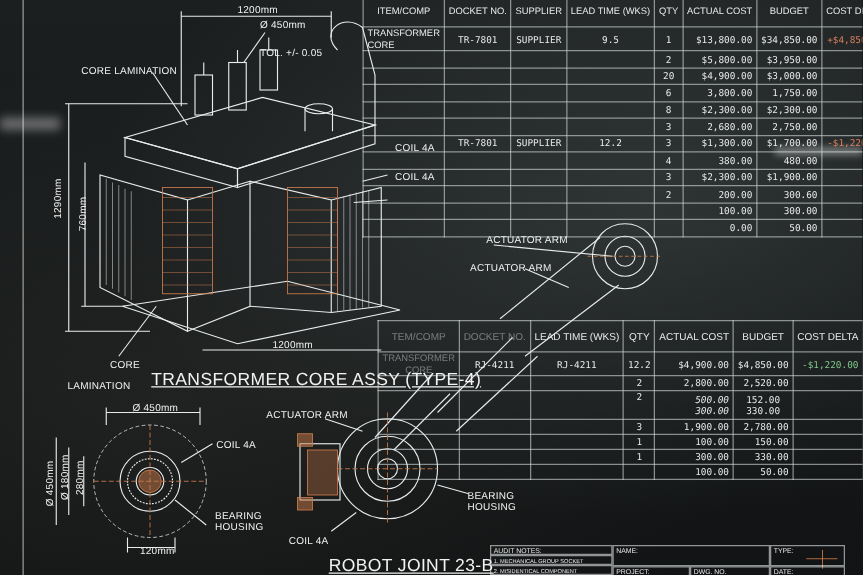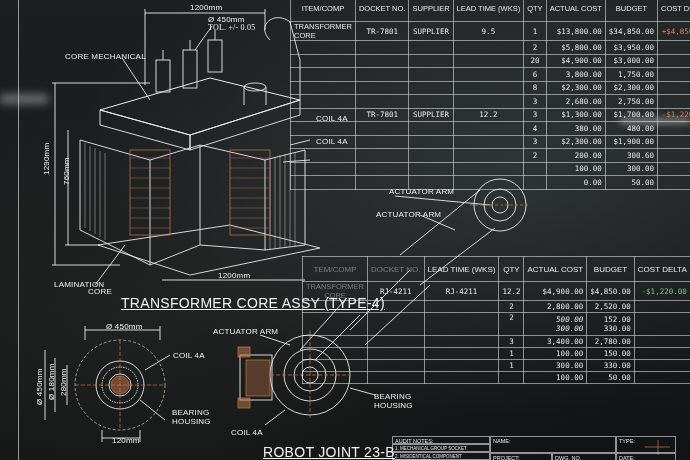--- a/index.html
+++ b/index.html
@@ -167,29 +167,29 @@
     <line x1="270" y1="375" x2="350" y2="375" stroke-dasharray="4,2"></line>
     <line x1="310" y1="330" x2="310" y2="420" stroke-dasharray="4,2"></line>
     <line x1="470" y1="205" x2="530" y2="205" stroke-dasharray="3,2"></line>
     <line x1="645" y1="447" x2="670" y2="447"></line>
     <line x1="658" y1="440" x2="658" y2="455"></line>
   </g>
 </svg>
 
 <div class="lbl" style="left:190px;top:3px;">1200mm</div>
 <div class="lbl" style="left:208px;top:15px;">Ø 450mm</div>
-<div class="lbl" style="left:208px;top:23px;font-family:Liberation Serif, serif;">TOL. +/- 0.05</div>
-<div class="lbl" style="left:65px;top:52px;">CORE MECHANICAL</div>
+<div class="lbl" style="left:208px;top:38px;">TOL. +/- 0.05</div>
+<div class="lbl" style="left:65px;top:52px;">CORE LAMINATION</div>
 <div class="lbl" style="left:316px;top:114px;">COIL 4A</div>
 <div class="lbl" style="left:316px;top:137px;">COIL 4A</div>
 <div class="lbl" style="left:42px;top:175px;transform:rotate(-90deg);transform-origin:left top;">1290mm</div>
 <div class="lbl" style="left:62px;top:185px;transform:rotate(-90deg);transform-origin:left top;">760mm</div>
 <div class="lbl" style="left:218px;top:271px;">1200mm</div>
 <div class="lbl" style="left:88px;top:287px;">CORE</div>
-<div class="lbl" style="left:54px;top:280px;">LAMINATION</div>
+<div class="lbl" style="left:54px;top:304px;">LAMINATION</div>
 <div class="title" style="left:121px;top:295px;">TRANSFORMER CORE ASSY (TYPE-4)</div>
 
 <div class="lbl" style="left:106px;top:322px;">Ø 450mm</div>
 <div class="lbl" style="left:173px;top:351px;">COIL 4A</div>
 <div class="lbl" style="left:35px;top:405px;transform:rotate(-90deg);transform-origin:left top;">Ø 450mm</div>
 <div class="lbl" style="left:47px;top:400px;transform:rotate(-90deg);transform-origin:left top;">Ø 180mm</div>
 <div class="lbl" style="left:59px;top:396px;transform:rotate(-90deg);transform-origin:left top;">280mm</div>
 <div class="lbl" style="left:172px;top:408px;">BEARING</div>
 <div class="lbl" style="left:172px;top:417px;">HOUSING</div>
 <div class="lbl" style="left:112px;top:436px;">120mm</div>
@@ -366,30 +366,30 @@
     <td class="num">2,520.00</td>
         <td></td>
       </tr>
   <tr>
         <td></td>
         <td></td>
         <td></td>
     <td class="ctr" style="vertical-align:top;">2</td>
     <td class="num" style="height:22px;white-space:pre-line;font-style:italic;">500.00
 300.00</td>
-    <td class="num" style="white-space:pre-line;">152.00
+    <td class="num" style="white-space:pre-line;text-align:center;">152.00
 330.00</td>
         <td></td>
       </tr>
   <tr>
         <td></td>
         <td></td>
         <td></td>
     <td class="ctr">3</td>
-    <td class="num">3,400.00</td>
+    <td class="num">1,900.00</td>
     <td class="num">2,780.00</td>
         <td></td>
       </tr>
   <tr>
         <td></td>
         <td></td>
         <td></td>
     <td class="ctr">1</td>
     <td class="num">100.00</td>
     <td class="num">150.00</td>

